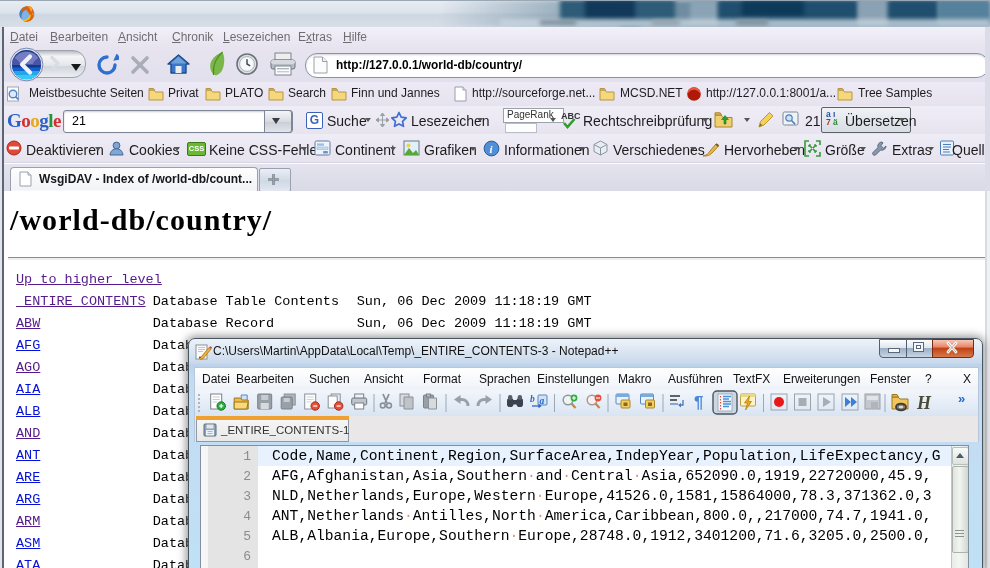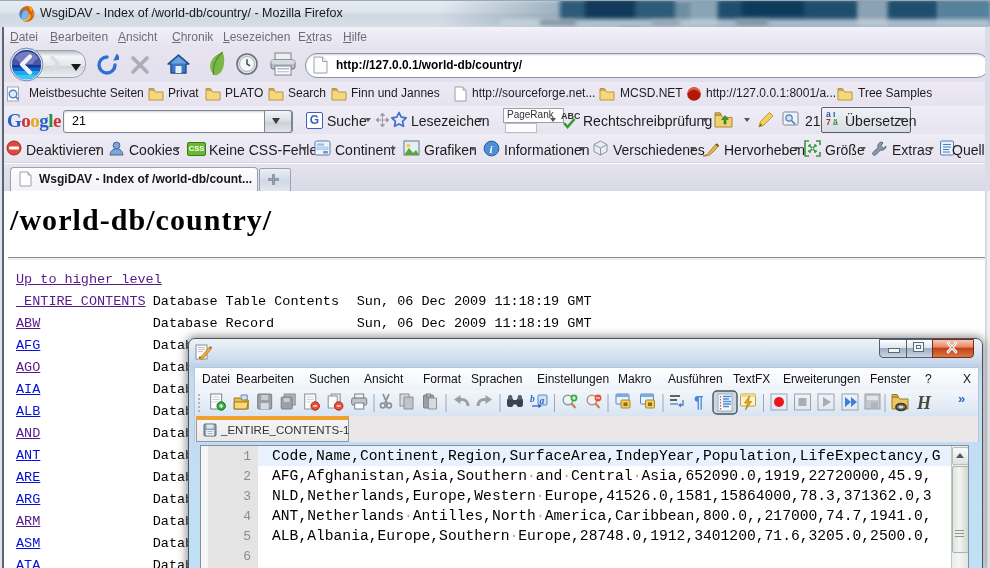--- a/index.html
+++ b/index.html
@@ -62,21 +62,20 @@
   <div class="dk" style="left:652px;top:20px;width:28px;height:5px;background:#92a0ab;"></div>
   <div class="dk" style="left:736px;top:20px;width:32px;height:5px;background:#7e8e9a;"></div>
   <div class="abs" style="left:0;top:0;width:990px;height:1px;background:#9aa7b5;"></div>
   <svg class="abs" style="left:18px;top:5px" width="18" height="18" viewBox="0 0 18 18">
     <circle cx="9" cy="9" r="7.6" fill="#7fb3e6"></circle>
     <path d="M9 1.4a7.6 7.6 0 0 0-5.4 12.9C3 9 5 5.5 9 4.2c2.8-.9 5 0 6.5 1.8A7.6 7.6 0 0 0 9 1.4z" fill="#4a7fc0"></path>
     <path d="M12.5 1.2c1.3 1.1 2 2.3 2.2 3.5 1.1 1.5 1.6 3.2 1.3 5.3-.4 3.2-2.6 5.8-5.8 6.6-2 .5-3.8.2-5.6-.8 2.3.3 4.2-.1 5.6-1.3 1.5-1.2 2.2-2.8 2.1-4.7-.3.4-.7.6-1.3.7.2-1.7-.3-3-1.5-4C8.3 5.4 7.9 4.3 8.3 3c-1.3.6-2 1.6-2.2 2.9-1.3-.2-2.4 0-3.4.7.6-2.3 2.2-4 4.4-4.8 2-.7 3.8-.6 5.4.4z" fill="#e66000"></path>
     <path d="M12.5 1.2c.9.9 1.5 1.9 1.8 3-.7 2.2-.2 3.9 1.6 5.1l.1.7c-.5-.3-1-.4-1.6-.3.2-1.7-.4-3-1.6-4-1.2-1-1.6-2.1-1.2-3.4l-1.3.4c-.1-.6.2-1.1.8-1.6l1.4.1z" fill="#ffa22a"></path>
     <path d="M4.8 14.9c1.9.2 3.5-.2 4.8-1.2 1.4-1.1 2.1-2.6 2-4.4l1 .3c.3 2-.3 3.7-1.8 5-1.3 1.2-3 1.6-4.9 1.3z" fill="#ffcb00"></path>
   </svg>
-    <div id="ftitle" class="abs">WsgiDAV - Index of /world-db/country/ - Mozilla Firefox</div>
 </div>
 <div id="menubar" class="abs">
   <div class="fmenu" style="left:8px"><u>D</u>atei</div>
   <div class="fmenu" style="left:48px"><u>B</u>earbeiten</div>
   <div class="fmenu" style="left:116px"><u>A</u>nsicht</div>
   <div class="fmenu" style="left:170px"><u>C</u>hronik</div>
   <div class="fmenu" style="left:221px"><u>L</u>esezeichen</div>
   <div class="fmenu" style="left:296px">E<u>x</u>tras</div>
   <div class="fmenu" style="left:341px"><u>H</u>ilfe</div>
 </div>
@@ -345,38 +344,39 @@
 <div class="abs" style="left:985px;top:27px;width:5px;height:164px;background:#dcdce8;"></div>
 
 <div id="npp" class="abs">
   <svg class="abs" style="left:6px;top:5px" width="17" height="16" viewBox="0 0 17 16">
     <rect x="1" y="1" width="11" height="14" fill="#fdfdfd" stroke="#8a8f98"></rect>
     <path d="M3 3.5h7M3 5.5h7M3 7.5h5" stroke="#b8bdc4" stroke-width=".9"></path>
     <path d="M4 14l2-1 8-9.5 2 1.6L8 14.8l-2.4.6z" fill="#f0b030" stroke="#a87818" stroke-width=".8"></path>
     <path d="M14 3.5l2 1.6 1-1.2c.4-.5-1.4-2-1.9-1.5z" fill="#c05a50"></path>
     <path d="M4 14l.7-1.8 1.5 1.2z" fill="#3a3a3a"></path>
   </svg>
+  <div id="nppttl" class="abs">C:\Users\Martin\AppData\Local\Temp\_ENTIRE_CONTENTS-3 - Notepad++</div>
 
   <div class="abs" style="left:690px;top:0px;width:27px;height:17px;background:linear-gradient(180deg,#fdfdfe,#dfe6ee 45%,#9dafc4 50%,#c8d6e6);border:1px solid #52606e;border-radius:0 0 0 4px;"></div>
   <div class="abs" style="left:699px;top:9px;width:10px;height:3px;background:#f4f7fa;border:1px solid #5a6878;"></div>
   <div class="abs" style="left:717px;top:0px;width:26px;height:17px;background:linear-gradient(180deg,#fdfdfe,#dfe6ee 45%,#9dafc4 50%,#c8d6e6);border:1px solid #52606e;"></div>
   <div class="abs" style="left:724px;top:3px;width:9px;height:8px;border:1.6px solid #5a6878;background:#f4f7fa;"></div>
   <div class="abs" style="left:727px;top:6px;width:3px;height:2px;border:1.4px solid #5a6878;background:#fff;"></div>
   <div class="abs" style="left:743px;top:0px;width:40px;height:17px;background:linear-gradient(180deg,#f8c8b8,#e8886a 40%,#c04418 50%,#d87848);border:1px solid #7a2a10;border-radius:0 0 4px 0;"></div>
   <svg class="abs" style="left:756px;top:2px" width="14" height="13" viewBox="0 0 14 13">
         <path d="M3 2l8 9M11 2l-8 9" stroke="#fdfdfd" stroke-width="2.8" stroke-linecap="round"></path>
         <path d="M3 2l8 9M11 2l-8 9" stroke="#5a4a42" stroke-width="1" stroke-linecap="round" opacity=".5"></path>
       </svg>
   <div id="nppmenu" class="abs">
     <div class="nmenu" style="left:7px">Datei</div>
     <div class="nmenu" style="left:41px">Bearbeiten</div>
     <div class="nmenu" style="left:114px">Suchen</div>
     <div class="nmenu" style="left:169px">Ansicht</div>
     <div class="nmenu" style="left:228px">Format</div>
-    <div class="nmenu" style="left:276px">Sprachen</div>
+    <div class="nmenu" style="left:284px">Sprachen</div>
     <div class="nmenu" style="left:342px">Einstellungen</div>
     <div class="nmenu" style="left:423px">Makro</div>
     <div class="nmenu" style="left:473px">Ausführen</div>
     <div class="nmenu" style="left:538px">TextFX</div>
     <div class="nmenu" style="left:588px">Erweiterungen</div>
     <div class="nmenu" style="left:675px">Fenster</div>
     <div class="nmenu" style="left:730px">?</div>
     <div class="nmenu" style="left:768px">X</div>
   </div>
   <div id="npptool" class="abs">

